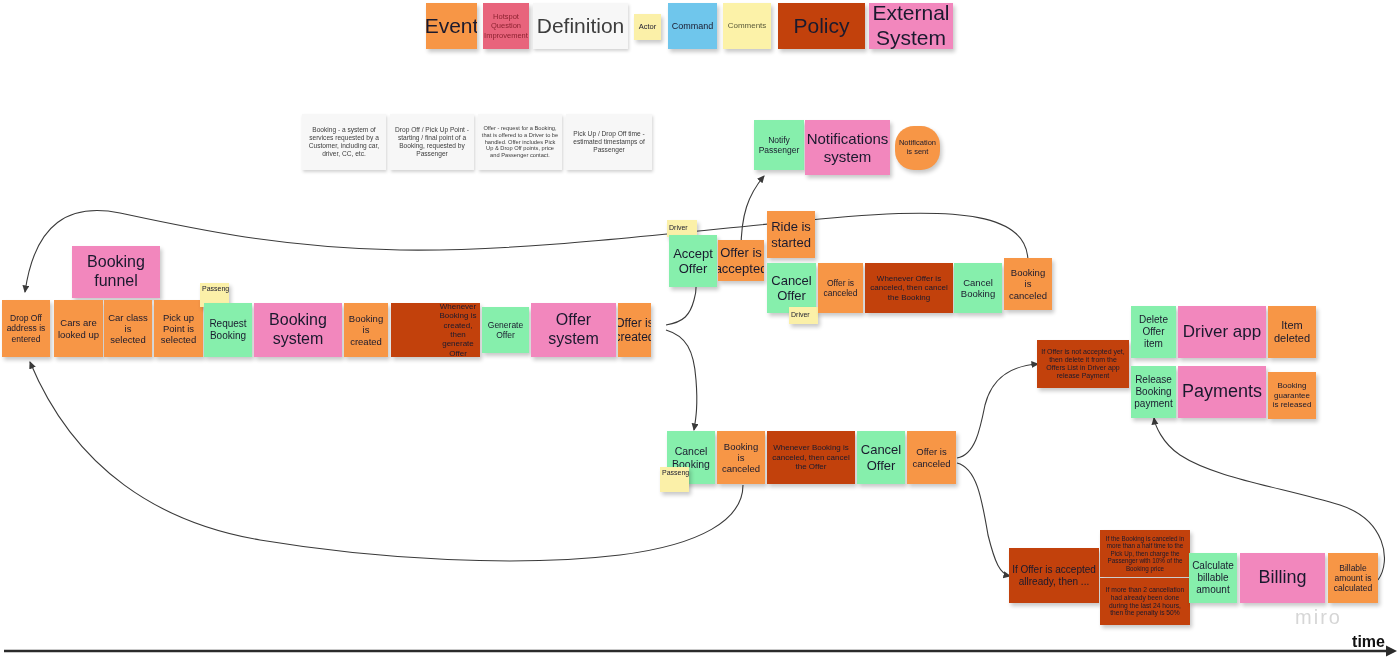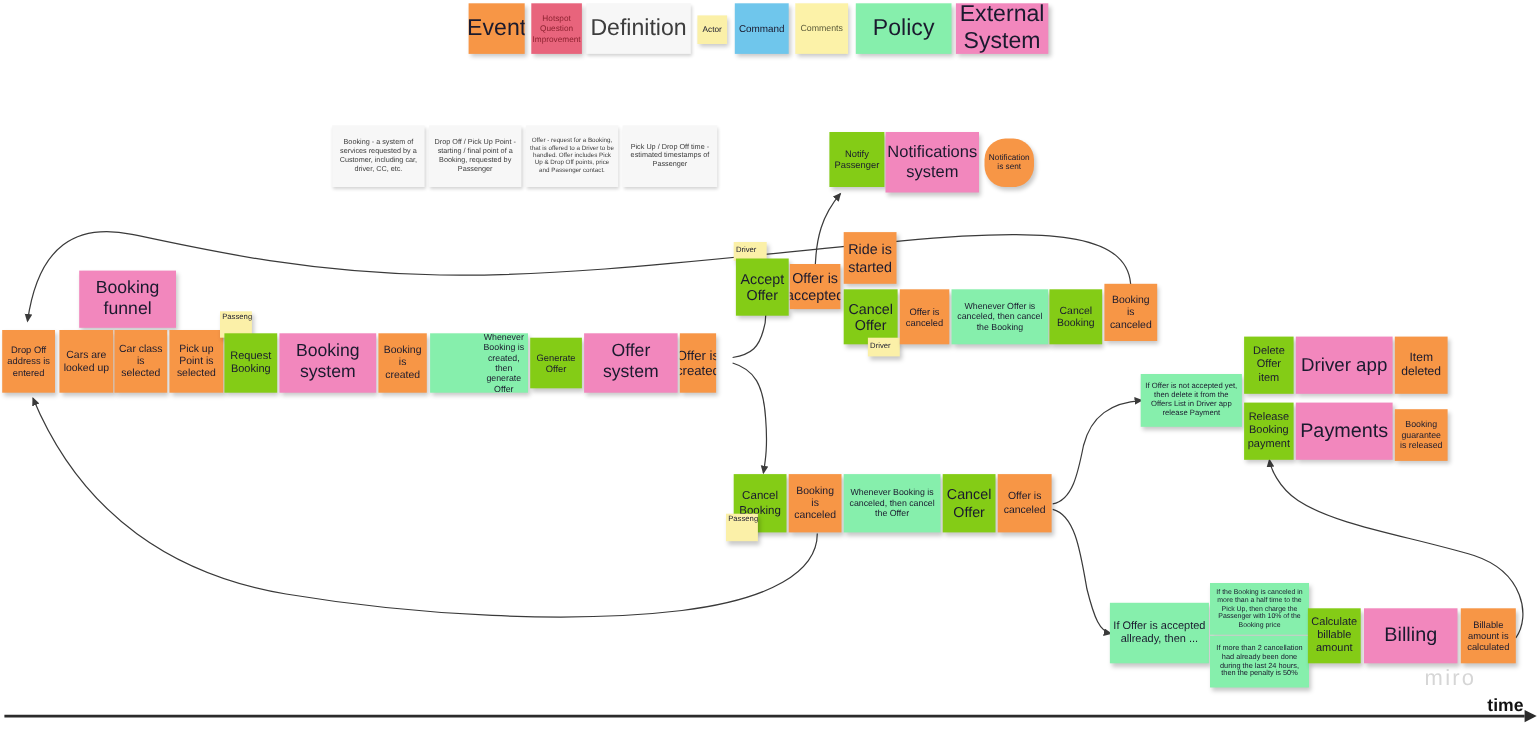--- a/index.html
+++ b/index.html
@@ -4,22 +4,22 @@
 <style>
   html,body{margin:0;padding:0;background:#ffffff;}
   body{width:1400px;height:663px;position:relative;overflow:hidden;
        font-family:"Liberation Sans", sans-serif;color:#1a1a2e;}
   #canvas{position:absolute;left:0;top:0;width:1400px;height:663px;}
   .note{position:absolute;box-sizing:border-box;display:flex;align-items:center;
         justify-content:center;text-align:center;line-height:1.18;
         box-shadow:2px 3px 4px rgba(0,0,0,0.22);padding:2px 3px;
         overflow:hidden;word-wrap:break-word;}
   .ev{background:#f79646;}
-  .cmd{background:#84cc16;}
-  .pol{background:#86efac;}
+  .cmd{background:#86efac;}
+  .pol{background:#c2410c;}
   .agg{background:#f287bd;}
   .act{background:#fbf0a8;}
   .hot{background:#e8647c;}
   .def{background:#f7f7f7;color:#3d3d3d;box-shadow:1px 2px 3px rgba(0,0,0,0.18);}
   .cmt{background:#fcf2a8;}
   .svgwrap{position:absolute;left:0;top:0;width:1400px;height:663px;pointer-events:none;}
   .lgl{font-size:21px;}
   .lgs{font-size:7.5px;line-height:1.25;}
   .lgm{font-size:9px;}
   .miro{position:absolute;right:58px;top:606px;font-size:20px;color:#d6d6d6;

